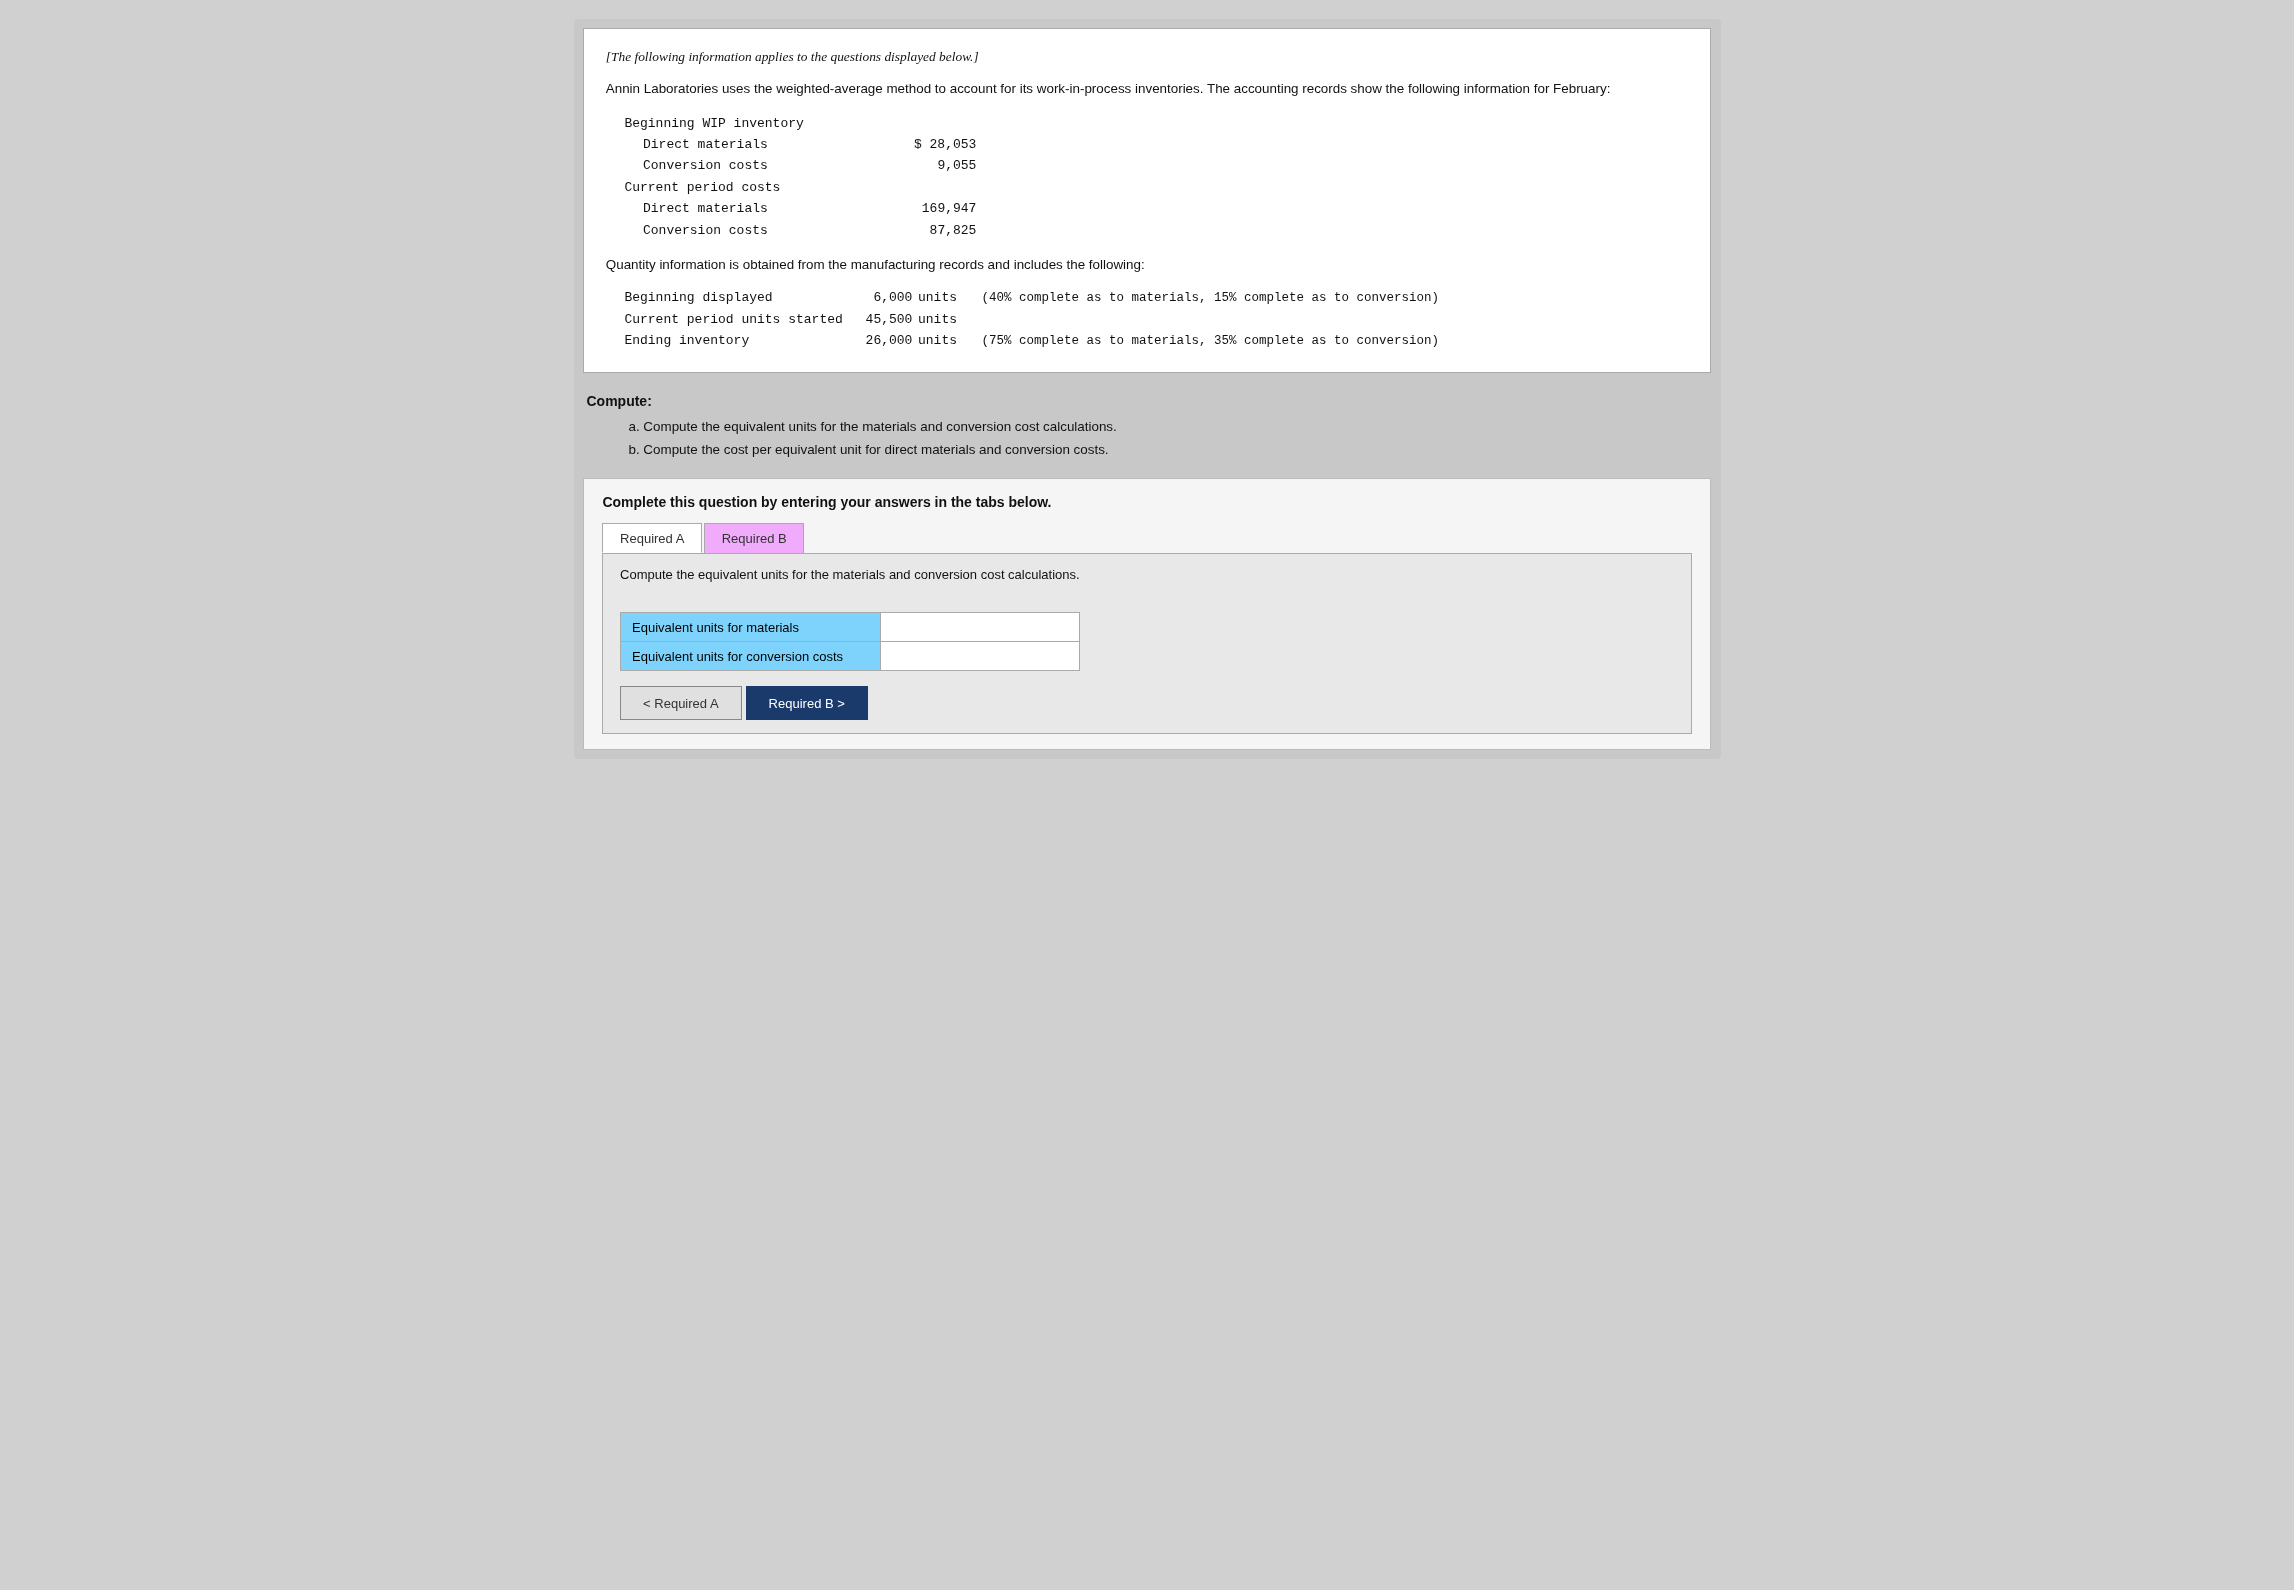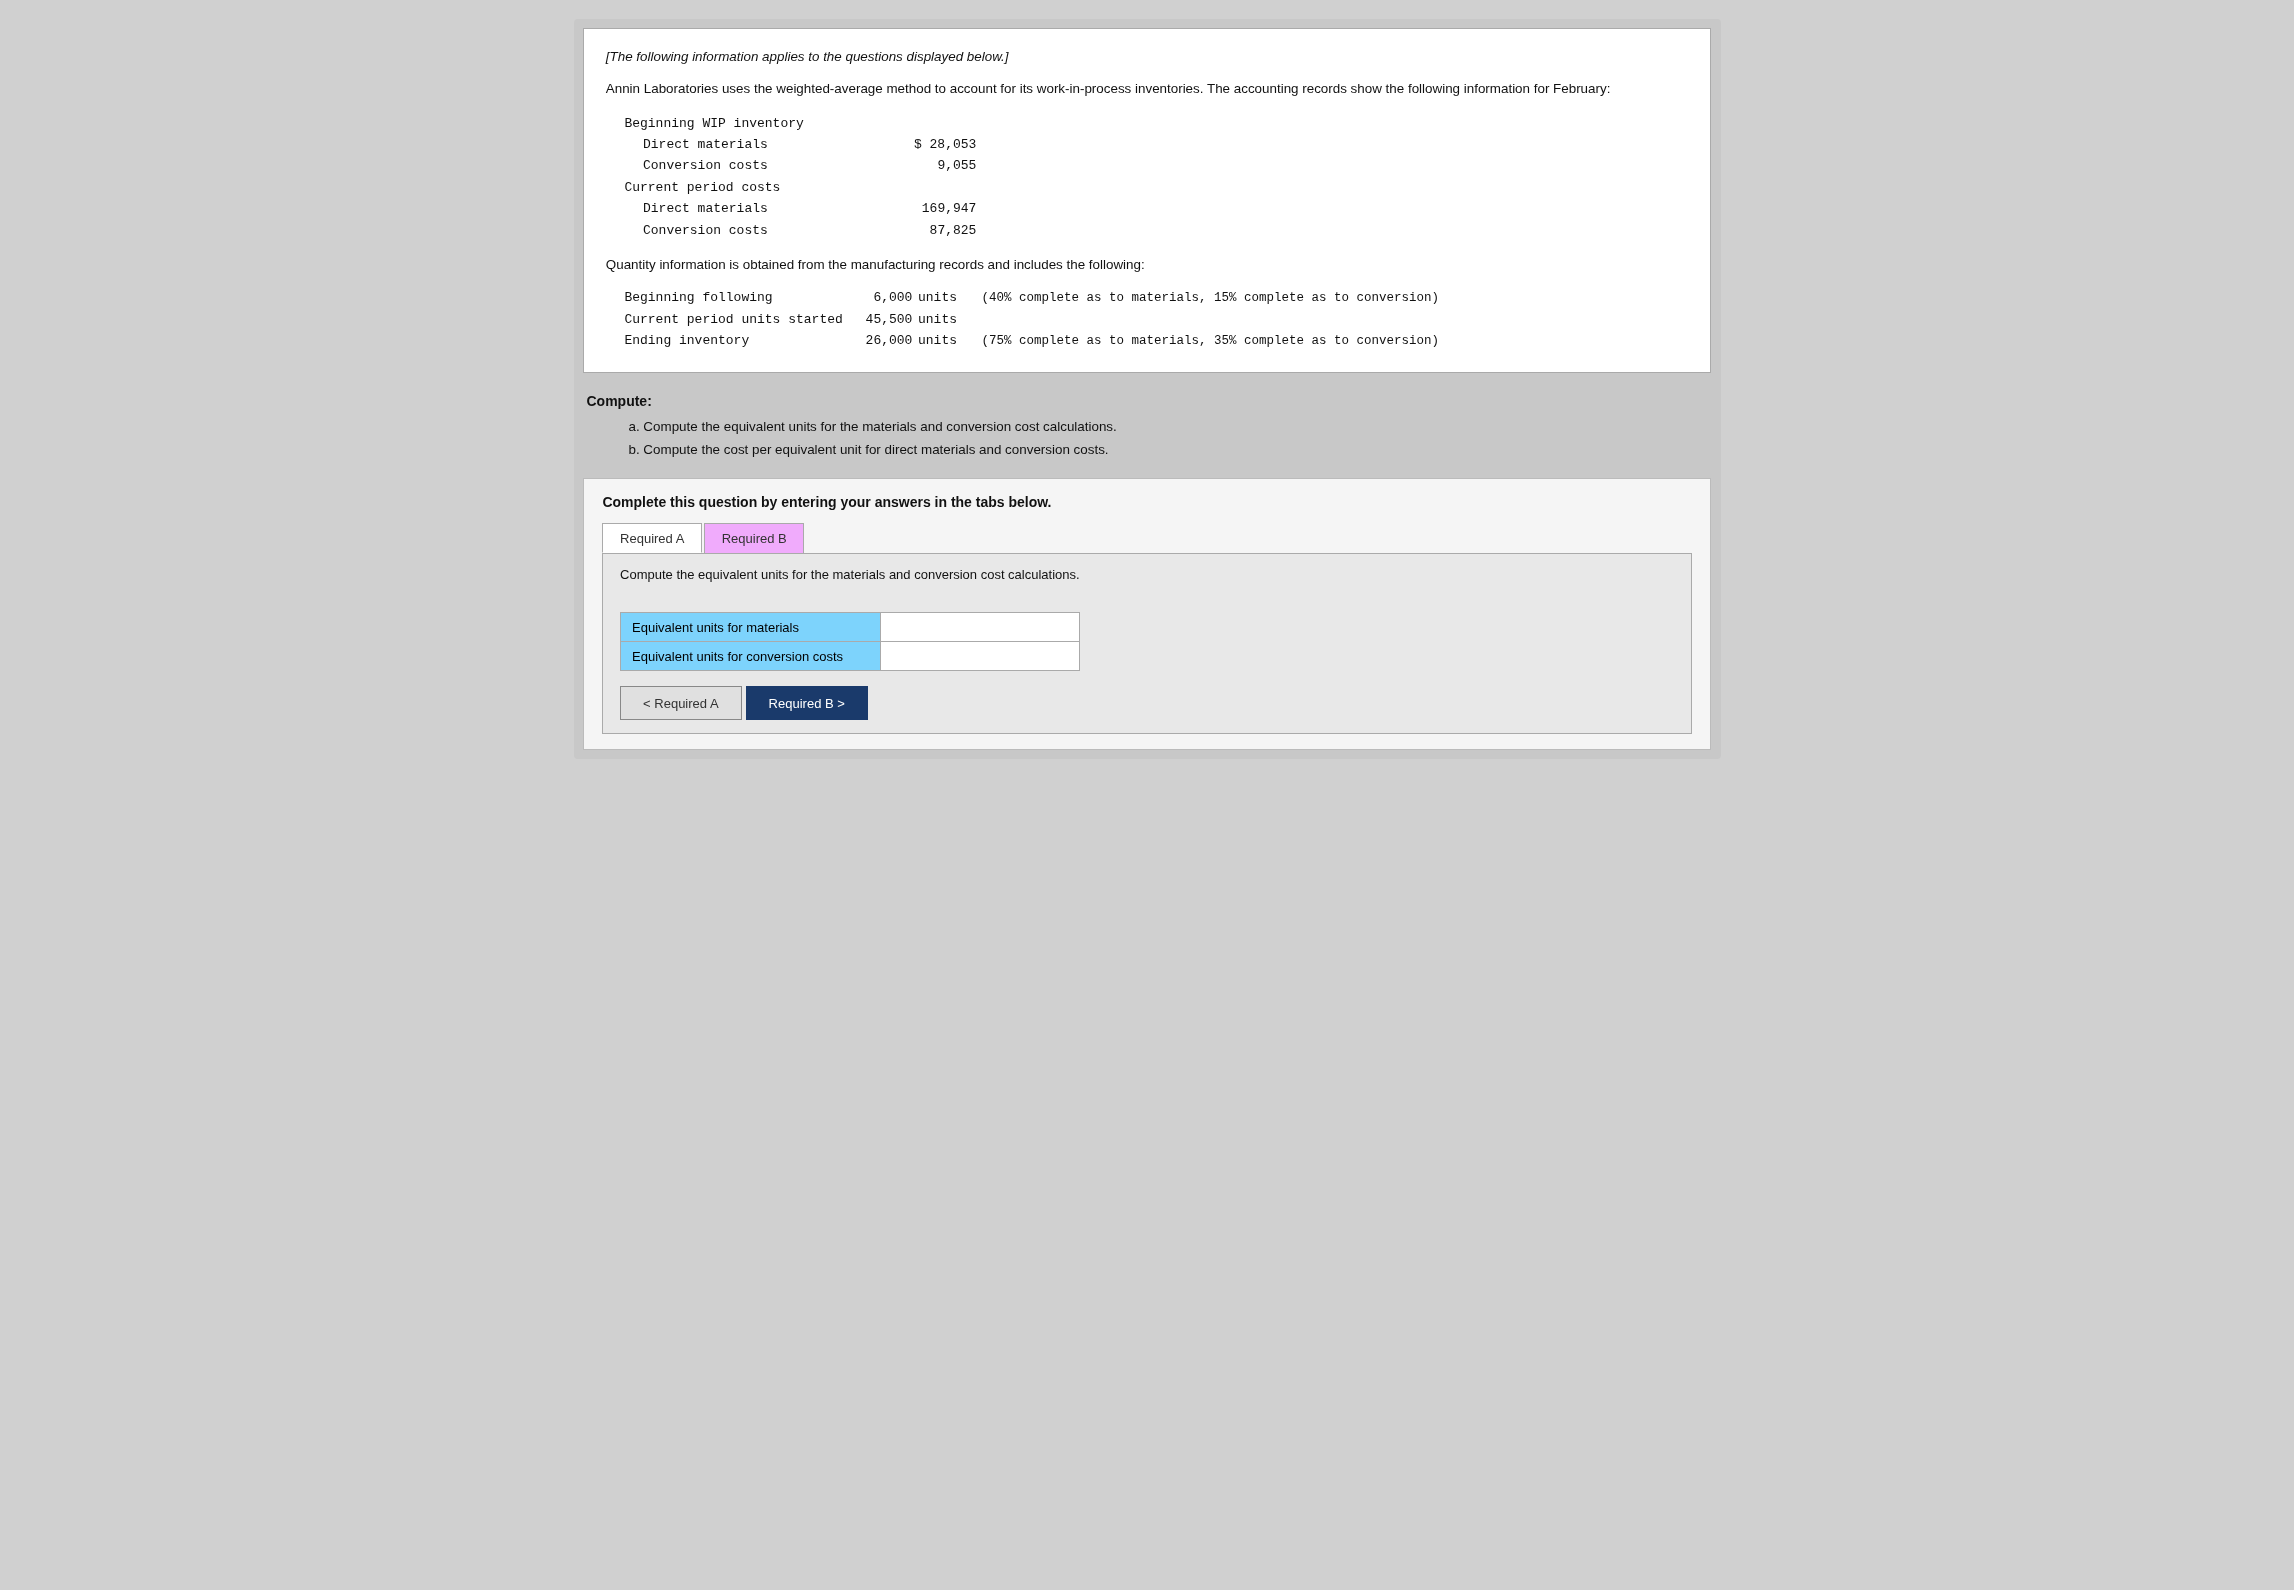--- a/index.html
+++ b/index.html
@@ -24,20 +24,21 @@
       padding: 18.6px 22px;
       margin-bottom: 11px;
       font-size: 13.4px;
       line-height: 1.5;
       color: #111;
     }
     .info-box .italic-header {
       font-style: italic;
       margin-bottom: 11px;
       font-size: 13.4px;
+      font-family: Liberation Serif, serif;
     }
     .info-box .intro-text {
       margin-bottom: 15px;
       font-size: 13.4px;
     }
     .data-table {
       font-family: 'Courier New', monospace;
       font-size: 13px;
       margin-bottom: 15px;
       margin-left: 18.6px;
@@ -222,21 +223,21 @@
       <div class="row">
         <span class="label-col indent">Conversion costs</span>
         <span class="value-col">87,825</span>
       </div>
     </div>
 
     <div class="quantity-text">Quantity information is obtained from the manufacturing records and includes the following:</div>
 
     <div class="qty-table">
       <div class="row">
-        <span class="label-col">Beginning following</span>
+        <span class="label-col">Beginning displayed</span>
         <span class="num-col">6,000</span>
         <span class="unit-col">units</span>
         <span class="note-col">(40% complete as to materials, 15% complete as to conversion)</span>
       </div>
       <div class="row">
         <span class="label-col">Current period units started</span>
         <span class="num-col">45,500</span>
         <span class="unit-col">units</span>
       </div>
       <div class="row">

